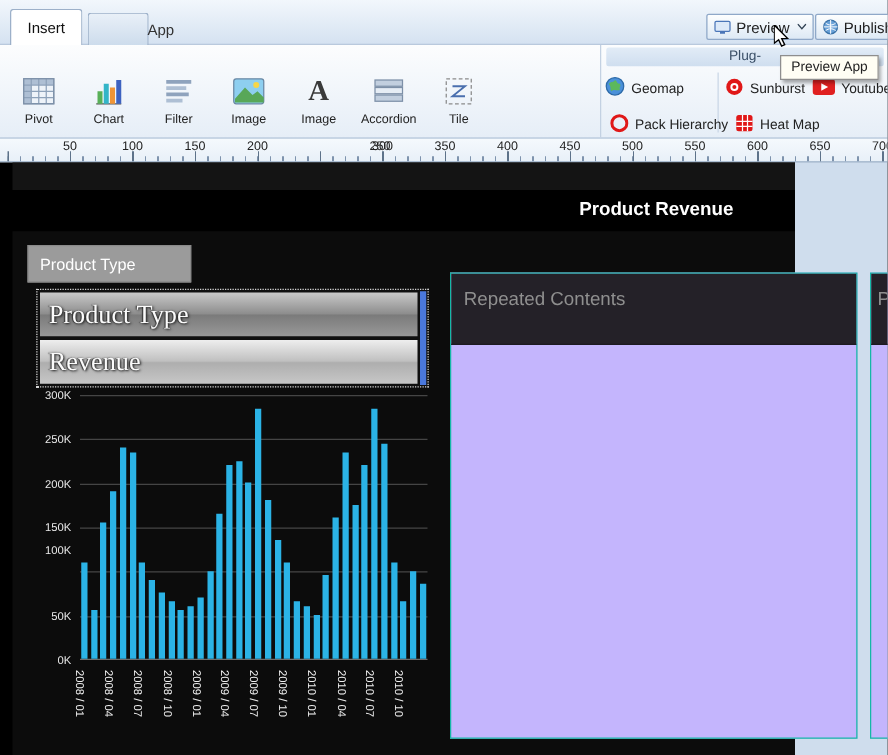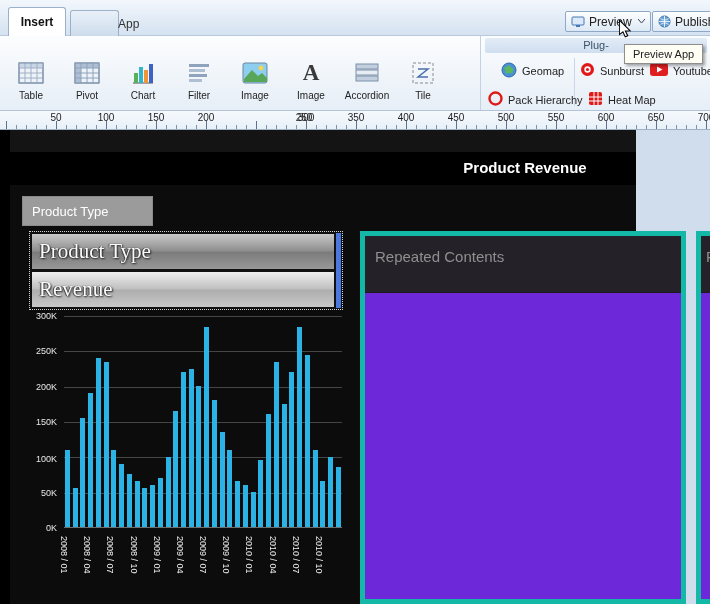--- a/index.html
+++ b/index.html
@@ -4,21 +4,21 @@
 <style>
   * { margin:0; padding:0; box-sizing:border-box; }
   body { font-family:"Liberation Sans", sans-serif; background:#888; }
   .screen { position:relative; width:710px; height:604px; overflow:hidden; background:#cfdded; font-family:"Liberation Sans",sans-serif; }
 
   
   .tabbar { position:absolute; top:0; left:0; right:0; height:36px;
             background:linear-gradient(#f2f7fc,#d5e2f1); border-bottom:1px solid #b9c9dd; }
   .tab { position:absolute; text-align:center; font-size:12px; color:#333;
          border:1px solid #9cb0c9; border-bottom:none; border-radius:3px 3px 0 0; cursor:default; }
-  .tab-insert { left:8px; top:7px; width:58px; height:29px; line-height:29px; background:#fff; font-weight:bold; color:#111; }
+  .tab-insert { left:8px; top:7px; width:58px; height:29px; line-height:29px; background:#fff; font-weight:normal; color:#111; }
   .tab-app { left:70px; top:10px; width:48px; height:26px; line-height:26px;
              background:linear-gradient(#e9f0f8,#cddcec);padding-left:47px; }
   .btn { position:absolute; top:11px; height:21px; display:flex; align-items:center; gap:4px;
          padding:0 5px; font-size:12px; color:#222; border:1px solid #8fa8c8;
          background:linear-gradient(#fdfefe,#dde9f5); border-radius:2px; }
   .btn-preview { left:565px; }
   .btn-publish { left:652px; width:78px; }
   .chev { display:inline-flex; margin-left:2px; }
 
   
@@ -29,21 +29,21 @@
   .group-plugins { left:482px; right:0; }
   .group-header { position:absolute; top:2px; left:3px; right:3px; height:15px; line-height:15px;
                   text-align:center; font-size:11px; color:#3b5068;
                   background:linear-gradient(#e2ecf7,#cfdeef); border-radius:2px; }
   .ritems { position:absolute; top:21px; left:3px; display:flex; }
   .ritem { width:56px; height:52px; display:flex; flex-direction:column; align-items:center; cursor:default; }
   .ricon { height:32px; display:flex; align-items:center; justify-content:center; }
   .rlabel { font-size:10px; color:#222; margin-top:1px; white-space:nowrap; }
   .text-glyph { font-family:"Liberation Serif",serif; font-size:23px; font-weight:bold; color:#3a3a3a; line-height:26px; }
   .plug-item { position:absolute; display:flex; align-items:center; gap:5px; font-size:11px; color:#222; height:17px; white-space:nowrap; }
-  .p-geomap { left:19px; top:26px; }
+  .p-geomap { left:2px; top:26px; }
   .p-sunburst { left:98px; top:26px; }
   .p-youtube { left:168px; top:26px; }
   .p-pack { left:6px; top:55px; }
   .p-heatmap { left:106px; top:55px; }
   .plug-divider { position:absolute; left:92px; top:22px; height:48px; width:1px; background:#c9d6e6; }
 
   
   .ruler { position:absolute; top:111px; left:0; width:710px; height:19px;
            background:linear-gradient(#f5f9fd,#e8f0f8); border-bottom:1px solid #9fb2c8; }
   .ruler-minor { position:absolute; bottom:0; left:6px; right:0; height:4px;
@@ -76,21 +76,21 @@
   .chart-plot { position:absolute; left:36px; top:4px; width:278px; height:212px; border-bottom:1px solid #6e6e6e; }
   .chart-grid { position:absolute; inset:0; }
   .gl { position:absolute; left:0; right:0; height:1px; background:#454545; }
   .chart-bars { position:absolute; inset:0; display:flex; align-items:flex-end;
                 justify-content:space-between; padding:0 1px; }
   .bar { width:5px; flex:none; }
   .chart-xlabels { position:absolute; left:36px; top:222px; width:278px; height:68px; }
   .xlab { position:absolute; top:2px; font-size:9px; color:#f0f0f0; white-space:nowrap;
           transform:rotate(90deg); transform-origin:0 0; }
 
-  .panel { position:absolute; top:101px; height:373px; background:#6d28d9; border:5px solid #14b8a6; }
+  .panel { position:absolute; top:88px; height:373px; background:#c4b5fd; border:1px solid #14b8a6; }
   .panel-repeated { left:360px; width:326px; }
   .panel-partial  { left:696px; width:50px; }
   .panel-header { height:57px; background:#242128; border-bottom:1px solid #1c1a20; }
   .panel-header span { display:block; padding:12px 0 0 10px; font-size:15px; color:#8f8f8f; }
   .panel-partial .panel-header span { padding-left:5px; }
 
   
   .tooltip { position:absolute; left:624px; top:44px; z-index:50; background:#fffef4;
              border:1px solid #8e8e8e; box-shadow:2px 2px 3px rgba(0,0,0,.35);
              font-size:11px; color:#222; padding:3px 8px; white-space:nowrap; }
@@ -127,31 +127,20 @@
             <path d="M1 6.5h11M6.5 1v11M2.5 3.5c2.5 2 5.5 2 8 0M2.5 9.5c2.5-2 5.5-2 8 0" stroke="#fff" fill="none" stroke-width="0.8"></path>
           </svg>
       </span>
       <span>Publish</span>
     </div>
   </div>
 
   <div class="ribbon">
     <div class="group group-components">
       <div class="ritems">
-        <div class="ritem">
-          <span class="ricon">
-            <svg width="26" height="22" viewBox="0 0 26 22">
-                <rect x="1" y="1" width="24" height="20" fill="#eef3f9" stroke="#7d90a8"></rect>
-                <rect x="1" y="1" width="24" height="5" fill="#c9d6e6"></rect>
-                <path d="M1 6h24M1 11h24M1 16h24M7 1v20M13 1v20M19 1v20" stroke="#9fb0c4" fill="none"></path>
-                <rect x="1" y="1" width="24" height="20" fill="none" stroke="#7d90a8"></rect>
-              </svg>
-          </span>
-          <span class="rlabel">Table</span>
-        </div>
         <div class="ritem">
           <span class="ricon">
             <svg width="26" height="22" viewBox="0 0 26 22">
                 <rect x="1" y="1" width="24" height="20" fill="#eef3f9" stroke="#7d90a8"></rect>
                 <rect x="1" y="1" width="24" height="5" fill="#aebfd4"></rect>
                 <rect x="1" y="1" width="6" height="20" fill="#aebfd4"></rect>
                 <path d="M1 6h24M1 11h24M1 16h24M7 1v20M13 1v20M19 1v20" stroke="#8ea2ba" fill="none"></path>
                 <rect x="1" y="1" width="24" height="20" fill="none" stroke="#7d90a8"></rect>
               </svg>
           </span>
@@ -306,21 +295,21 @@
       </div>
       <div class="field-handle"></div>
     </div>
 
     <div class="chart">
       <div class="chart-ylabels" id="ylabels">
           <span class="ytick" style="top: -5px;">300K</span>
           <span class="ytick" style="top: 30.3333px;">250K</span>
           <span class="ytick" style="top: 65.6667px; margin-left: 10px;">200K</span>
           <span class="ytick" style="top: 101px;">150K</span>
-          <span class="ytick" style="top: 138px;">100K</span>
+          <span class="ytick" style="top: 119px;">100K</span>
           <span class="ytick" style="top: 171.667px;">50K</span>
           <span class="ytick" style="top: 207px;">0K</span>
         </div>
       <div class="chart-plot">
         <div class="chart-grid" id="grid">
             <div class="gl" style="top: 0px;"></div>
             <div class="gl" style="top: 35.3333px;"></div>
             <div class="gl" style="top: 70.6667px;"></div>
             <div class="gl" style="top: 106px;"></div>
             <div class="gl" style="top: 141.333px;"></div>

